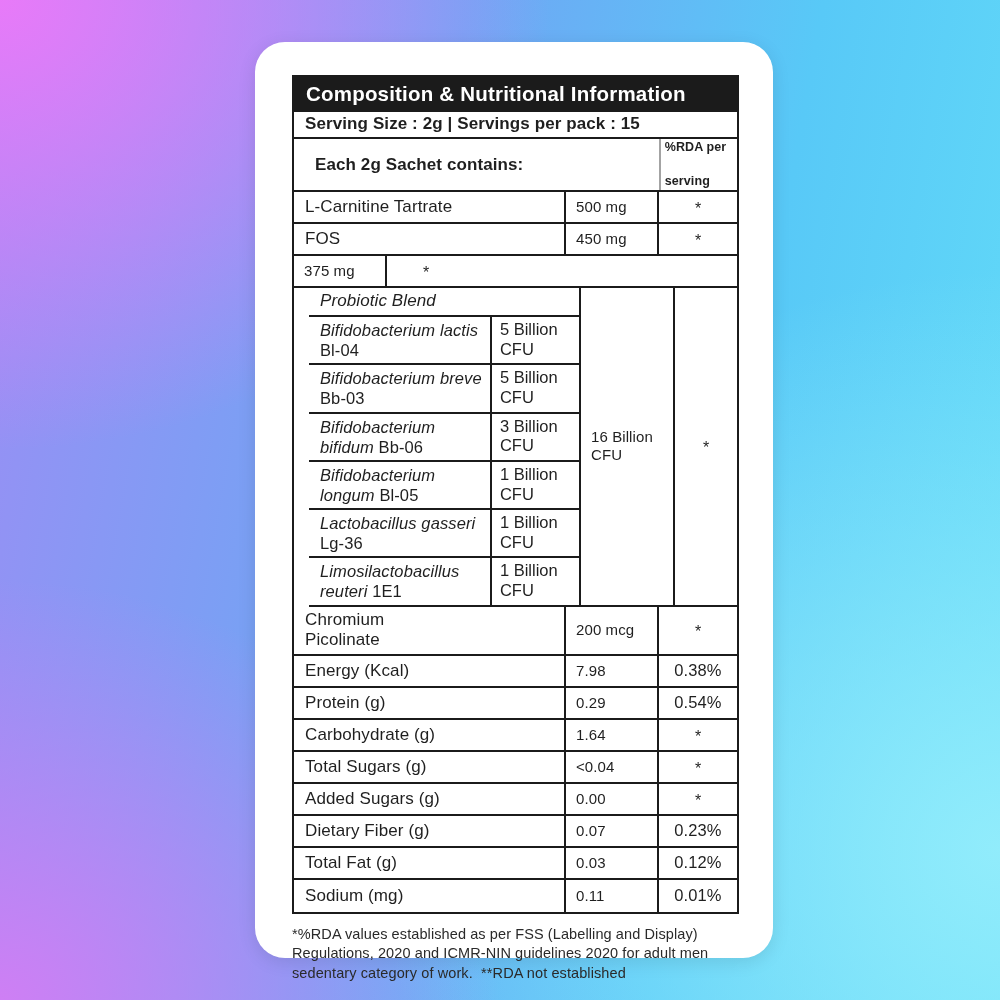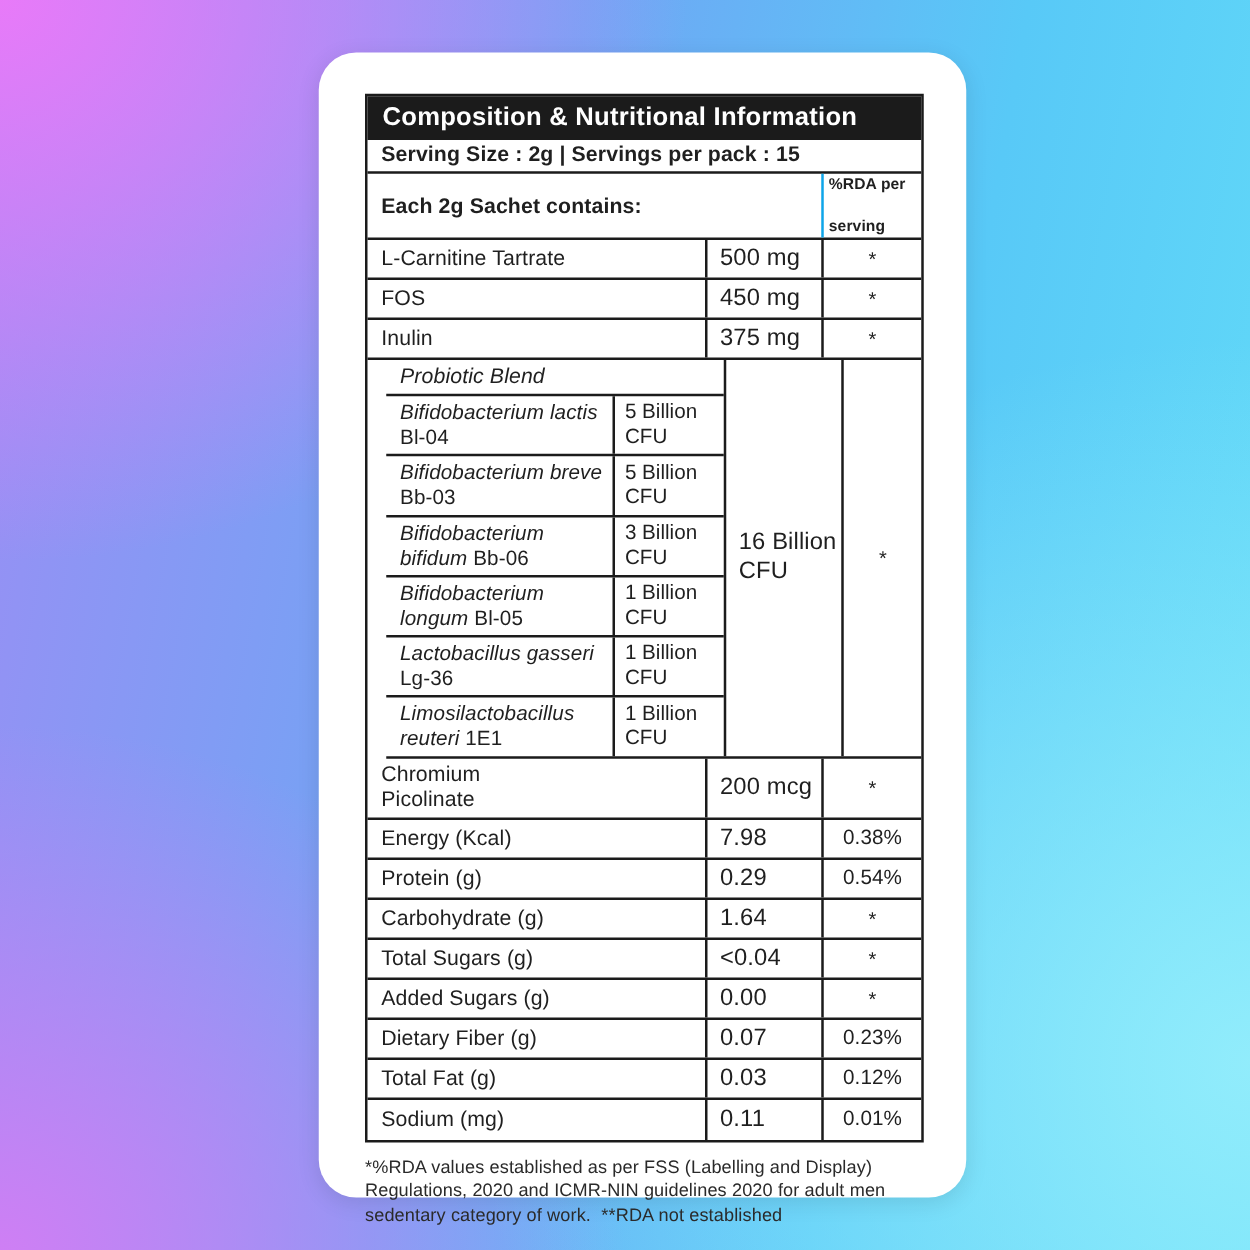--- a/index.html
+++ b/index.html
@@ -33,54 +33,54 @@
 
   .r { display: flex; border-bottom: 2px solid #1b1b1b; align-items: stretch; }
   .r:last-child { border-bottom: none; }
 
   
   .cn { width: 272px; border-right: 2px solid #1b1b1b; display: flex; align-items: center; padding: 3px 6px 3px 11px; }
   .ca { width: 93px;  border-right: 2px solid #1b1b1b; display: flex; align-items: center; padding: 3px 2px 3px 10px; }
   .cr { width: 78px;  display: flex; align-items: center; justify-content: center; padding: 3px 2px; }
 
   .txt { font-size: 17px; line-height: 1.22; white-space: pre-line; letter-spacing: 0.1px; }
-  .amt { font-size: 19px; line-height: 1.2; letter-spacing: 0.1px; }
+  .amt { font-size: 15px; line-height: 1.2; letter-spacing: 0.1px; }
   .pct { font-size: 16.5px; letter-spacing: 0.1px; }
   .star { font-size: 16px; line-height: 1; transform: translateY(2px); }
 
   
   .bar {
     min-height: 35px;
     background: #1b1b1b;
     color: #ffffff;
     display: flex; align-items: center;
     padding: 2px 8px 3px 12px;
   }
   .bar .t { font-size: 20.5px; font-weight: 700; letter-spacing: 0.2px; }
 
   .serving { min-height: 27px; display: flex; align-items: center; padding: 1px 8px 2px 11px; border-bottom: 2px solid #1b1b1b; }
   .serving .t { font-size: 17px; font-weight: 700; letter-spacing: 0.1px; }
 
   .sachet { min-height: 33px; }
-  .sachet .label { width: 365px; border-right: 2px solid #0ea5e9; display: flex; align-items: center; padding: 2px 6px 2px 11px; }
+  .sachet .label { width: 365px; border-right: 2px solid #a3a3a3; display: flex; align-items: center; padding: 2px 6px 2px 11px; margin-left: 10px; }
   .sachet .label .t { font-size: 17px; font-weight: 700; letter-spacing: 0.1px; }
   .sachet .rdahead { width: 78px; display: flex; flex-direction: column; justify-content: center; padding: 2px 2px 2px 4px; gap: 20px; }
   .sachet .rdahead .t { font-size: 12.5px; font-weight: 700; line-height: 1.08; letter-spacing: 0.1px; }
 
   .row30 { min-height: 32px; }
   .row-chromium { min-height: 42px; }
 
   
   .prob { display: flex; border-bottom: 2px solid #1b1b1b; margin-left: 15px; }
   .prob-left { width: 272px; border-right: 2px solid #1b1b1b; display: flex; flex-direction: column; }
   .blend-row { min-height: 29px; border-bottom: 2px solid #1b1b1b; display: flex; align-items: center; padding: 2px 6px 2px 11px; }
   .strain { display: flex; border-bottom: 2px solid #1b1b1b; flex: 1; }
   .strain:last-child { border-bottom: none; }
   .sp  { width: 187px; border-right: 2px solid #1b1b1b; display: flex; align-items: flex-end; padding: 3px 4px 3px 11px; min-height: 46px; }
-  .scfu{ width: 89px; display: flex; align-items: center; padding: 3px 2px 3px 8px; }
+  .scfu{ width: 89px; display: flex; padding: 3px 2px 3px 8px; }
   .it { font-style: italic; }
   .species-line { font-size: 16.5px; line-height: 1.22; letter-spacing: 0.1px; }
   .cfu-txt { font-size: 16.5px; line-height: 1.2; }
   .prob-amt { width: 116px; border-right: 2px solid #1b1b1b; display: flex; align-items: center; padding: 3px 2px 3px 10px; }
   .prob-rda { width: 78px; display: flex; align-items: center; justify-content: center; }
 
   .footnote {
     width: 447px;
     margin-top: 11px;
     font-size: 14.5px;
@@ -132,23 +132,20 @@
         </div>
       <div class="ca">
           <span class="amt">450 mg</span>
         </div>
       <div class="cr">
           <span class="star">*</span>
         </div>
     </div>
 
     <div class="r row30">
-      <div class="cn">
-          <span class="txt">Inulin</span>
-        </div>
       <div class="ca">
           <span class="amt">375 mg</span>
         </div>
       <div class="cr">
           <span class="star">*</span>
         </div>
     </div>
 
     <div class="prob">
       <div class="prob-left">

